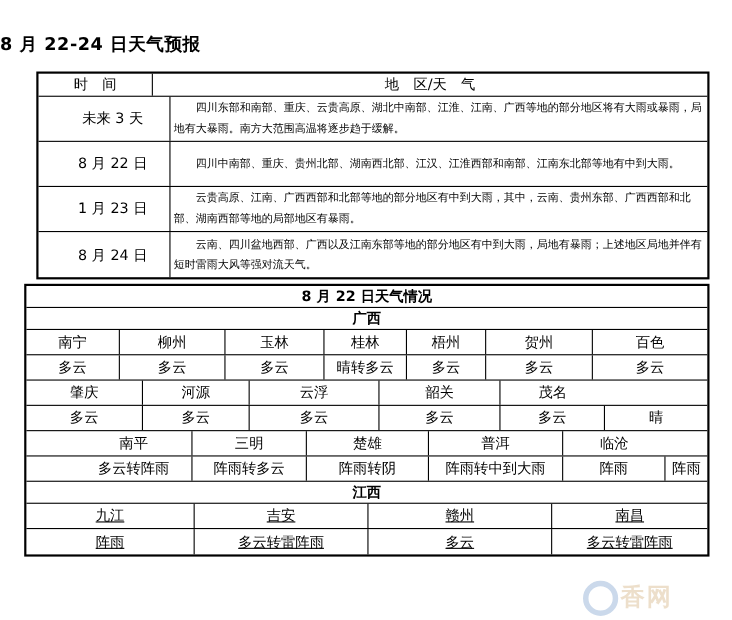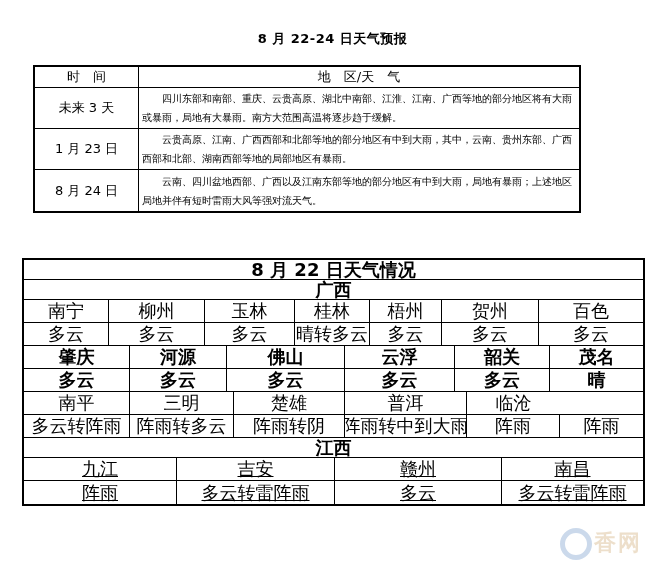--- a/index.html
+++ b/index.html
@@ -1,71 +1,75 @@
 <!DOCTYPE html>
 <html><head>
 <meta charset="utf-8">
 <style>
   * { margin:0; padding:0; box-sizing:border-box; }
   html,body { width:665px; height:564px; background:#ffffff; overflow:hidden; position:relative;
     font-family:"DejaVu Sans", sans-serif; color:#000; }
-  .page-title { position:absolute; top:30px; left:0; width:665px; text-align:center;
-    font-size:13px; font-weight:bold; letter-spacing:0.5px; }
+  .page-title { position:absolute; top:30px; left:0; width:665px; text-align:left;
+    font-size:16px; font-weight:bold; letter-spacing:0.5px; }
 
   
-  .table1 { position:absolute; left:33px; top:65px; width:548px; border:2px solid #000; background:#fff; }
+  .table1 { position:absolute; left:33px; top:65px; width:612px; border:2px solid #000; background:#fff; }
   .t1-row { display:grid; grid-template-columns:104px 1fr; border-bottom:1px solid #000; }
   .t1-row:last-child { border-bottom:none; }
   .t1-time { border-right:1px solid #000; display:flex; align-items:center; justify-content:center;
     font-size:13px; }
   .t1-header { height:21px; }
   .t1-header .t1-region { display:flex; align-items:center; justify-content:center; font-size:13px; }
-  .t1-data { min-height:41px; }
+  .t1-data { min-height:41px;padding-left:16px; }
   .t1-text { font-size:10px; line-height:19px; padding:1px 3px; text-indent:2em; text-align:left;
     display:block; align-self:center; }
 
   
   .table2 { position:absolute; left:22px; top:258px; width:623px; border:2px solid #000; background:#fff; }
   .t2-row { display:grid; border-bottom:1px solid #000; }
   .t2-row:last-child { border-bottom:none; }
   .cell { border-right:1px solid #000; display:flex; align-items:center; justify-content:center;
-    font-size:18px; overflow:hidden; white-space:nowrap; }
+    font-size:13px; overflow:hidden; white-space:nowrap; }
   .cell:last-child { border-right:none; }
   .t2-title { height:20px; grid-template-columns:1fr; font-weight:bold; }
   .t2-title .cell, .t2-prov .cell { font-weight:bold; }
   .t2-prov { height:20px; grid-template-columns:1fr; }
   .t2-city { height:23px; }
   .t2-wx { height:23px; }
   .gx { grid-template-columns:85px 96px 90px 75px 72px 97px 1fr; }
-  .gd { grid-template-columns:106px 97px 118px 110px 95px 1fr;font-weight:bold; }
+  .gd { grid-template-columns:106px 97px 118px 110px 95px 1fr; }
   .fyhead { height:20px; grid-template-columns:321px 1fr; }
-  .fy { grid-template-columns:106px 104px 111px 122px 93px 1fr; }
+  .fy { grid-template-columns:106px 104px 111px 122px 93px 1fr;padding-left:45px; }
   .jx { grid-template-columns:153px 158px 167px 1fr;text-decoration:underline; }
 
   
-  .watermark { position:absolute; left:558px; top:524px; width:107px; height:40px; z-index:3;
+  .watermark { position:absolute; left:528px; top:524px; width:107px; height:40px; z-index:3;
     pointer-events:none; }
   .wm-circle { position:absolute; left:2px; top:4px; width:32px; height:32px; border-radius:50%;
     border:5px solid rgba(125,160,205,0.40); }
   .wm-text { position:absolute; left:36px; top:4px; font-size:22px; font-weight:bold;
     color:rgba(214,184,140,0.45); letter-spacing:2px; white-space:nowrap; }
 </style>
 </head>
 <body>
 
 <div class="page-title">8 月 22-24 日天气预报</div>
 
 <div class="table1">
   <div class="t1-row t1-header">
     <div class="t1-time">时　间</div>
     <div class="t1-region">地　区/天　气</div>
   </div>
   <div class="t1-row t1-data">
     <div class="t1-time">未来 3 天</div>
     <div class="t1-text">四川东部和南部、重庆、云贵高原、湖北中南部、江淮、江南、广西等地的部分地区将有大雨或暴雨，局地有大暴雨。南方大范围高温将逐步趋于缓解。</div>
+  </div>
+  <div class="t1-row t1-data">
+    <div class="t1-time">8 月 22 日</div>
+    <div class="t1-text">四川中南部、重庆、贵州北部、湖南西北部、江汉、江淮西部和南部、江南东北部等地有中到大雨。</div>
   </div>
   <div class="t1-row t1-data">
     <div class="t1-time">1 月 23 日</div>
     <div class="t1-text">云贵高原、江南、广西西部和北部等地的部分地区有中到大雨，其中，云南、贵州东部、广西西部和北部、湖南西部等地的局部地区有暴雨。</div>
   </div>
   <div class="t1-row t1-data">
     <div class="t1-time">8 月 24 日</div>
     <div class="t1-text">云南、四川盆地西部、广西以及江南东部等地的部分地区有中到大雨，局地有暴雨；上述地区局地并伴有短时雷雨大风等强对流天气。</div>
   </div>
 </div>
@@ -93,21 +97,20 @@
     <div class="cell">多云</div>
     <div class="cell">晴转多云</div>
     <div class="cell">多云</div>
     <div class="cell">多云</div>
     <div class="cell">多云</div>
   </div>
 
   <div class="t2-row t2-city gd">
     <div class="cell">肇庆</div>
     <div class="cell">河源</div>
-    <div class="cell">佛山</div>
     <div class="cell">云浮</div>
     <div class="cell">韶关</div>
     <div class="cell">茂名</div>
   </div>
   <div class="t2-row t2-wx gd">
     <div class="cell">多云</div>
     <div class="cell">多云</div>
     <div class="cell">多云</div>
     <div class="cell">多云</div>
     <div class="cell">多云</div>

